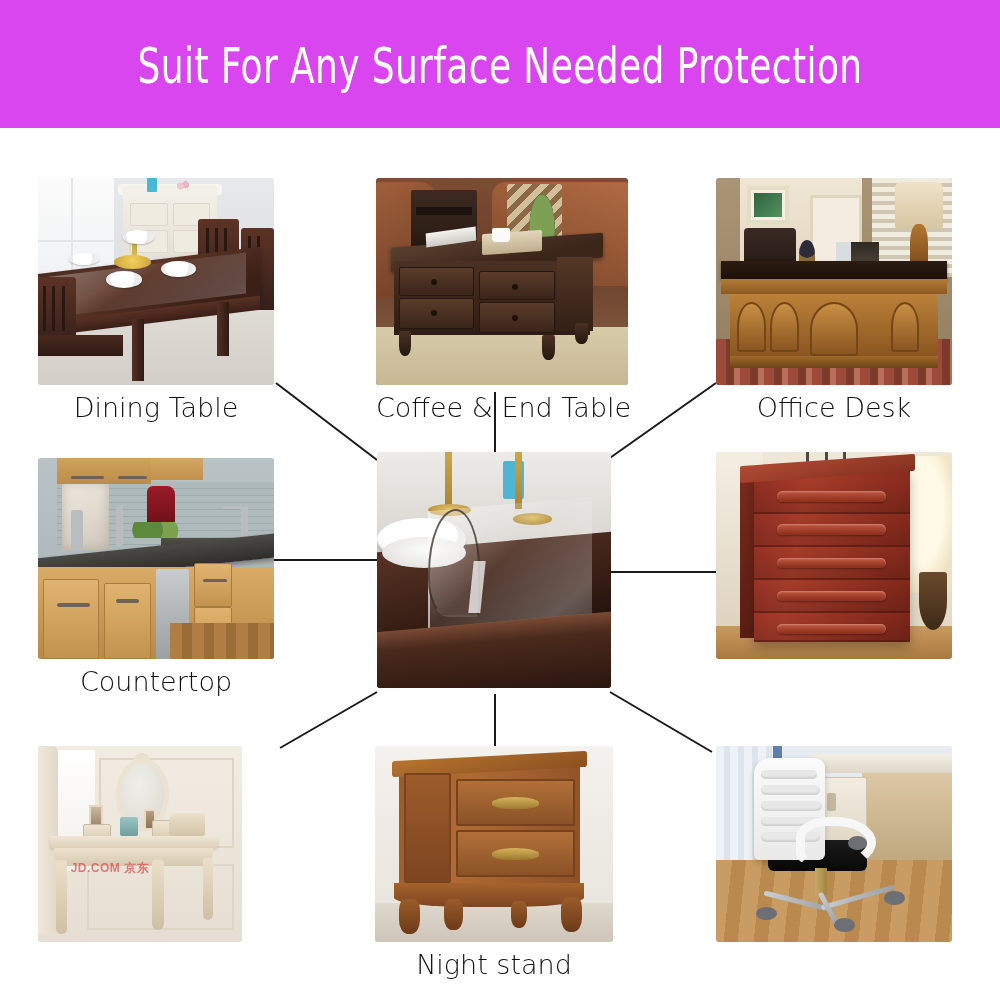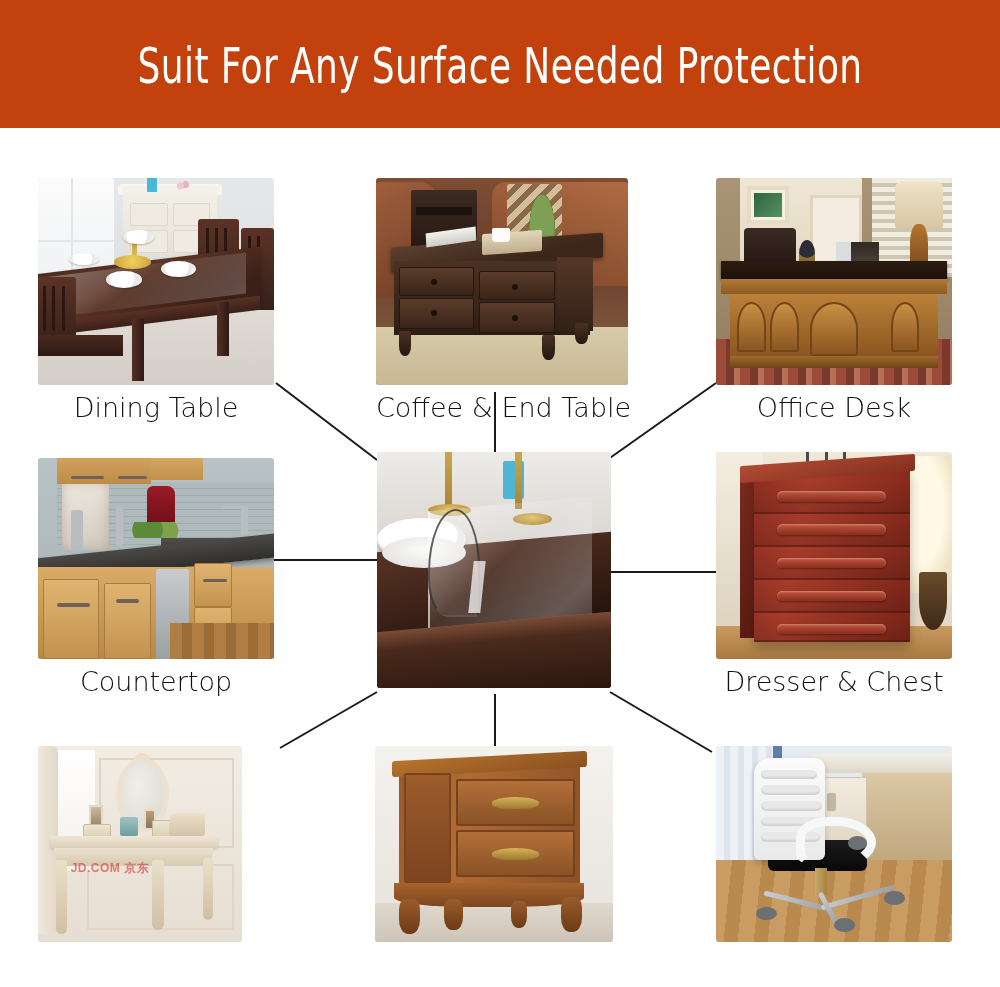--- a/index.html
+++ b/index.html
@@ -7,21 +7,21 @@
     width: 1000px; height: 987px;
     background: #ffffff;
     font-family: "Liberation Sans", sans-serif;
     overflow: hidden;
   }
   #page { position: relative; width: 1000px; height: 987px; background: #fff; }
 
   
   .banner {
     position: absolute; left: 0; top: 0; width: 1000px; height: 128px;
-    background: #c2410c;
+    background: #d946ef;
     display: flex; align-items: center; justify-content: center;
   }
   .banner-title {
     color: #ffffff;
     font-family: "DejaVu Sans Condensed", "Liberation Sans Narrow", "Liberation Sans", sans-serif;
     font-size: 50px;
     font-weight: 400;
     letter-spacing: 0.5px;
     transform: scaleX(0.80);
     transform-origin: center;
@@ -445,21 +445,20 @@
         <div class="ly dr-drawer" style="left:16%;top:62%;width:66%;height:16%"></div>
         <div class="ly dr-drawer" style="left:16%;top:78%;width:66%;height:14%"></div>
         <div class="ly dr-pull" style="left:26%;top:19%;width:46%;height:5%"></div>
         <div class="ly dr-pull" style="left:26%;top:35%;width:46%;height:5%"></div>
         <div class="ly dr-pull" style="left:26%;top:51%;width:46%;height:5%"></div>
         <div class="ly dr-pull" style="left:26%;top:67%;width:46%;height:5%"></div>
         <div class="ly dr-pull" style="left:26%;top:83%;width:46%;height:5%"></div>
         <div class="ly dr-lampstand"></div>
       </div>
     </div>
-    <div class="caption">Dresser &amp; Chest</div>
   </div>
 
   <div class="tile" style="left:38px; top:746px; width:236px;">
     <div class="thumb" style="width:204px; height:196px;">
       <div class="scene">
         <div class="ly vt-wall"></div>
         <div class="ly vt-panel" style="left:30%;top:6%;width:66%;height:46%"></div>
         <div class="ly vt-panel" style="left:24%;top:60%;width:72%;height:34%"></div>
         <div class="ly vt-window"></div>
         <div class="ly vt-curtain"></div>
@@ -493,20 +492,21 @@
         <div class="ly ns-drawer" style="left:34%;top:43%;width:50%;height:24%"></div>
         <div class="ly ns-pull" style="left:49%;top:26%;width:20%;height:6%"></div>
         <div class="ly ns-pull" style="left:49%;top:52%;width:20%;height:6%"></div>
         <div class="ly ns-skirt"></div>
         <div class="ly ns-foot" style="left:10%;top:78%;width:9%;height:18%"></div>
         <div class="ly ns-foot" style="left:29%;top:78%;width:8%;height:16%"></div>
         <div class="ly ns-foot" style="left:57%;top:79%;width:7%;height:14%"></div>
         <div class="ly ns-foot" style="left:78%;top:77%;width:9%;height:18%"></div>
       </div>
     </div>
+    <div class="caption">Night stand</div>
   </div>
 
   <div class="tile" style="left:716px; top:746px; width:236px;">
     <div class="thumb" style="width:236px; height:196px;">
       <div class="scene">
         <div class="ly hf-wall"></div>
         <div class="ly hf-blue"></div>
         <div class="ly hf-curtain"></div>
         <div class="ly hf-deskside"></div>
         <div class="ly hf-desk"></div>

